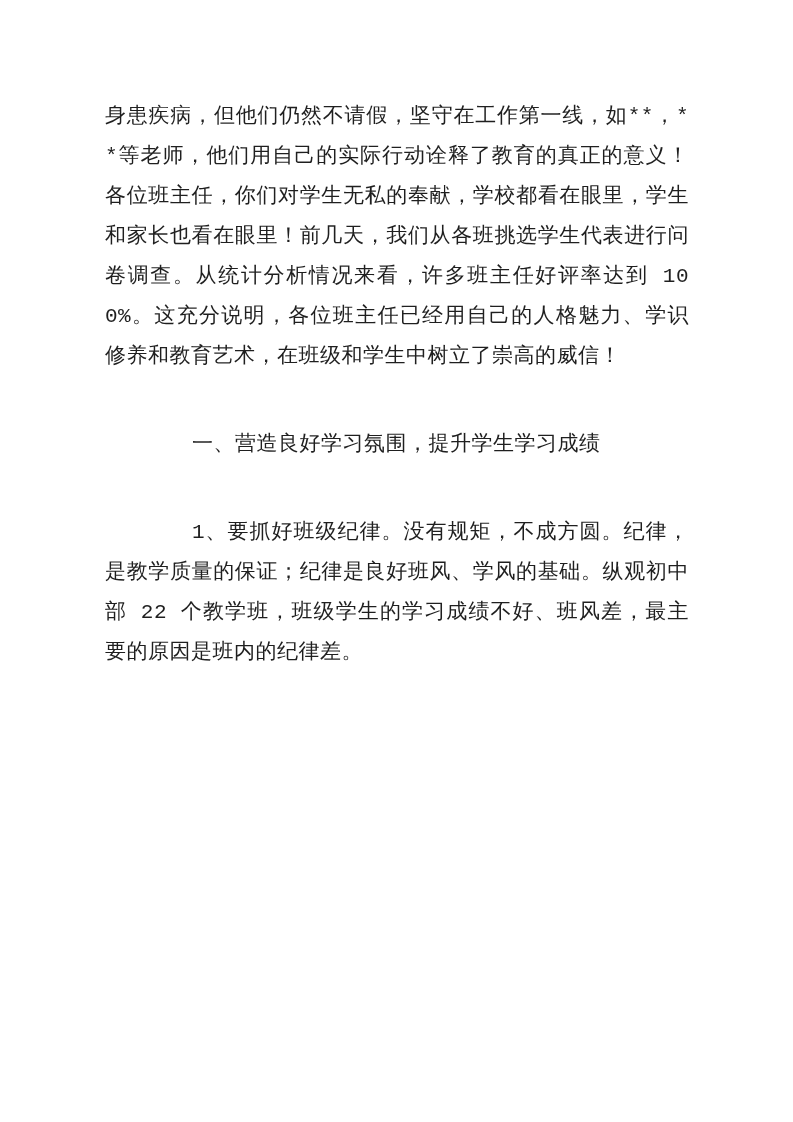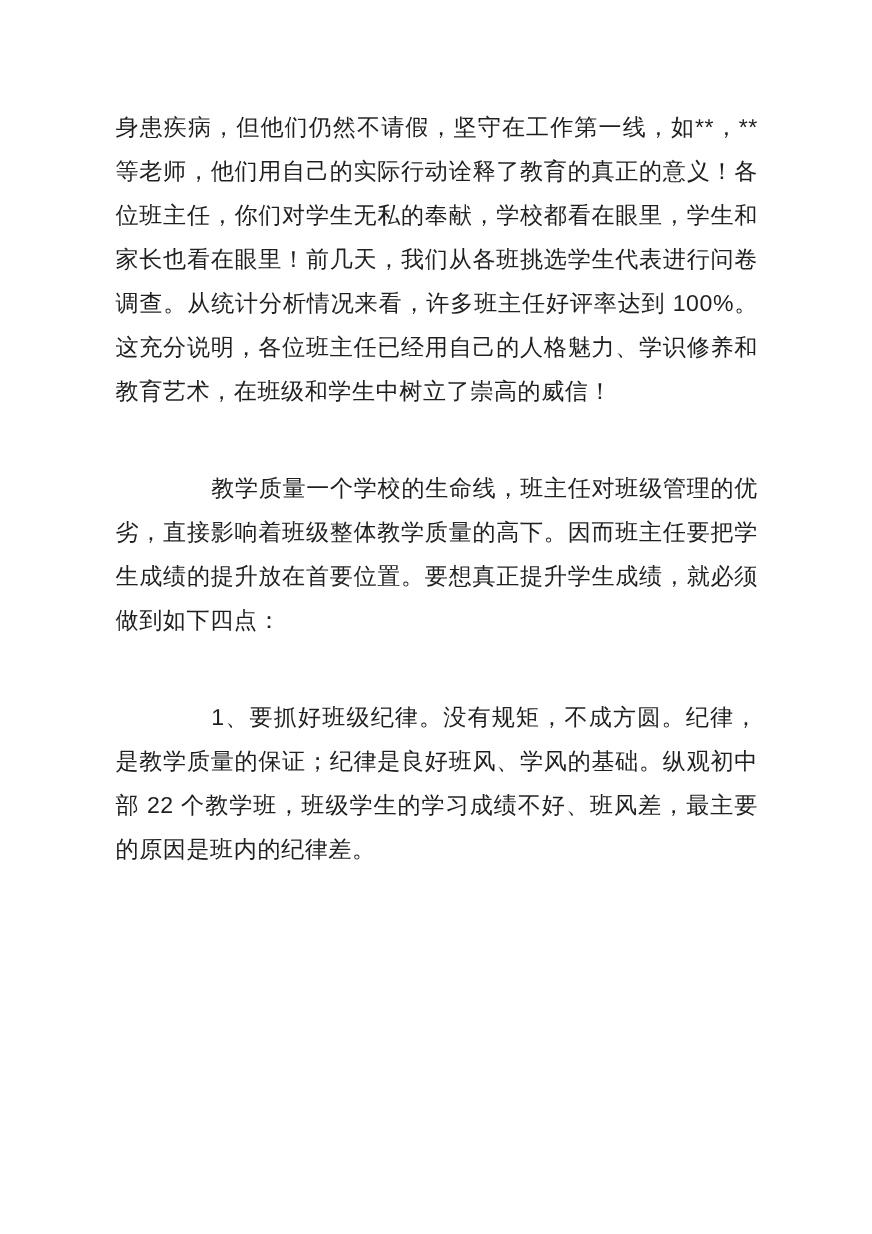--- a/index.html
+++ b/index.html
@@ -9,21 +9,21 @@
   }
   .page {
     position: relative;
     width: 793px;
     height: 911px;
     margin: 0;
     background: #ffffff;
     box-sizing: border-box;
     padding: 97px 104px 0 105px;
     overflow: hidden;
-    font-family: Liberation Sans, sans-serif;
+    font-family: Liberation Mono, monospace;
     color: #1f1f1f;
   }
   .doc-body p {
     margin: 0 0 48px 0;
     font-size: 21px;
     line-height: 40px;
     text-align: justify;
     letter-spacing: 0.5px;
     word-break: break-all;
   }
@@ -36,16 +36,16 @@
   .doc-body p:last-child {
     margin-bottom: 0;
   }
 </style>
 </head>
 <body>
 
 <div class="page" style="background: rgb(255, 255, 255); color: rgb(31, 31, 31);">
   <div class="doc-body">
       <p class="body">身患疾病，但他们仍然不请假，坚守在工作第一线，如**，**等老师，他们用自己的实际行动诠释了教育的真正的意义！各位班主任，你们对学生无私的奉献，学校都看在眼里，学生和家长也看在眼里！前几天，我们从各班挑选学生代表进行问卷调查。从统计分析情况来看，许多班主任好评率达到 100%。这充分说明，各位班主任已经用自己的人格魅力、学识修养和教育艺术，在班级和学生中树立了崇高的威信！</p>
-      <p class="indent body">教学质量一个学校的生命线，班主任对班级管理的优劣，直接影响着班级整体教学质量的高下。因而班主任要把学生成绩的提升放在首要位置。要想真正提升学生成绩，就必须做到如下四点：</p>
+      <p class="indent heading">一、营造良好学习氛围，提升学生学习成绩</p>
       <p class="indent body">1、要抓好班级纪律。没有规矩，不成方圆。纪律，是教学质量的保证；纪律是良好班风、学风的基础。纵观初中部 22 个教学班，班级学生的学习成绩不好、班风差，最主要的原因是班内的纪律差。</p>
     </div>
 </div>
 
 </body></html>

